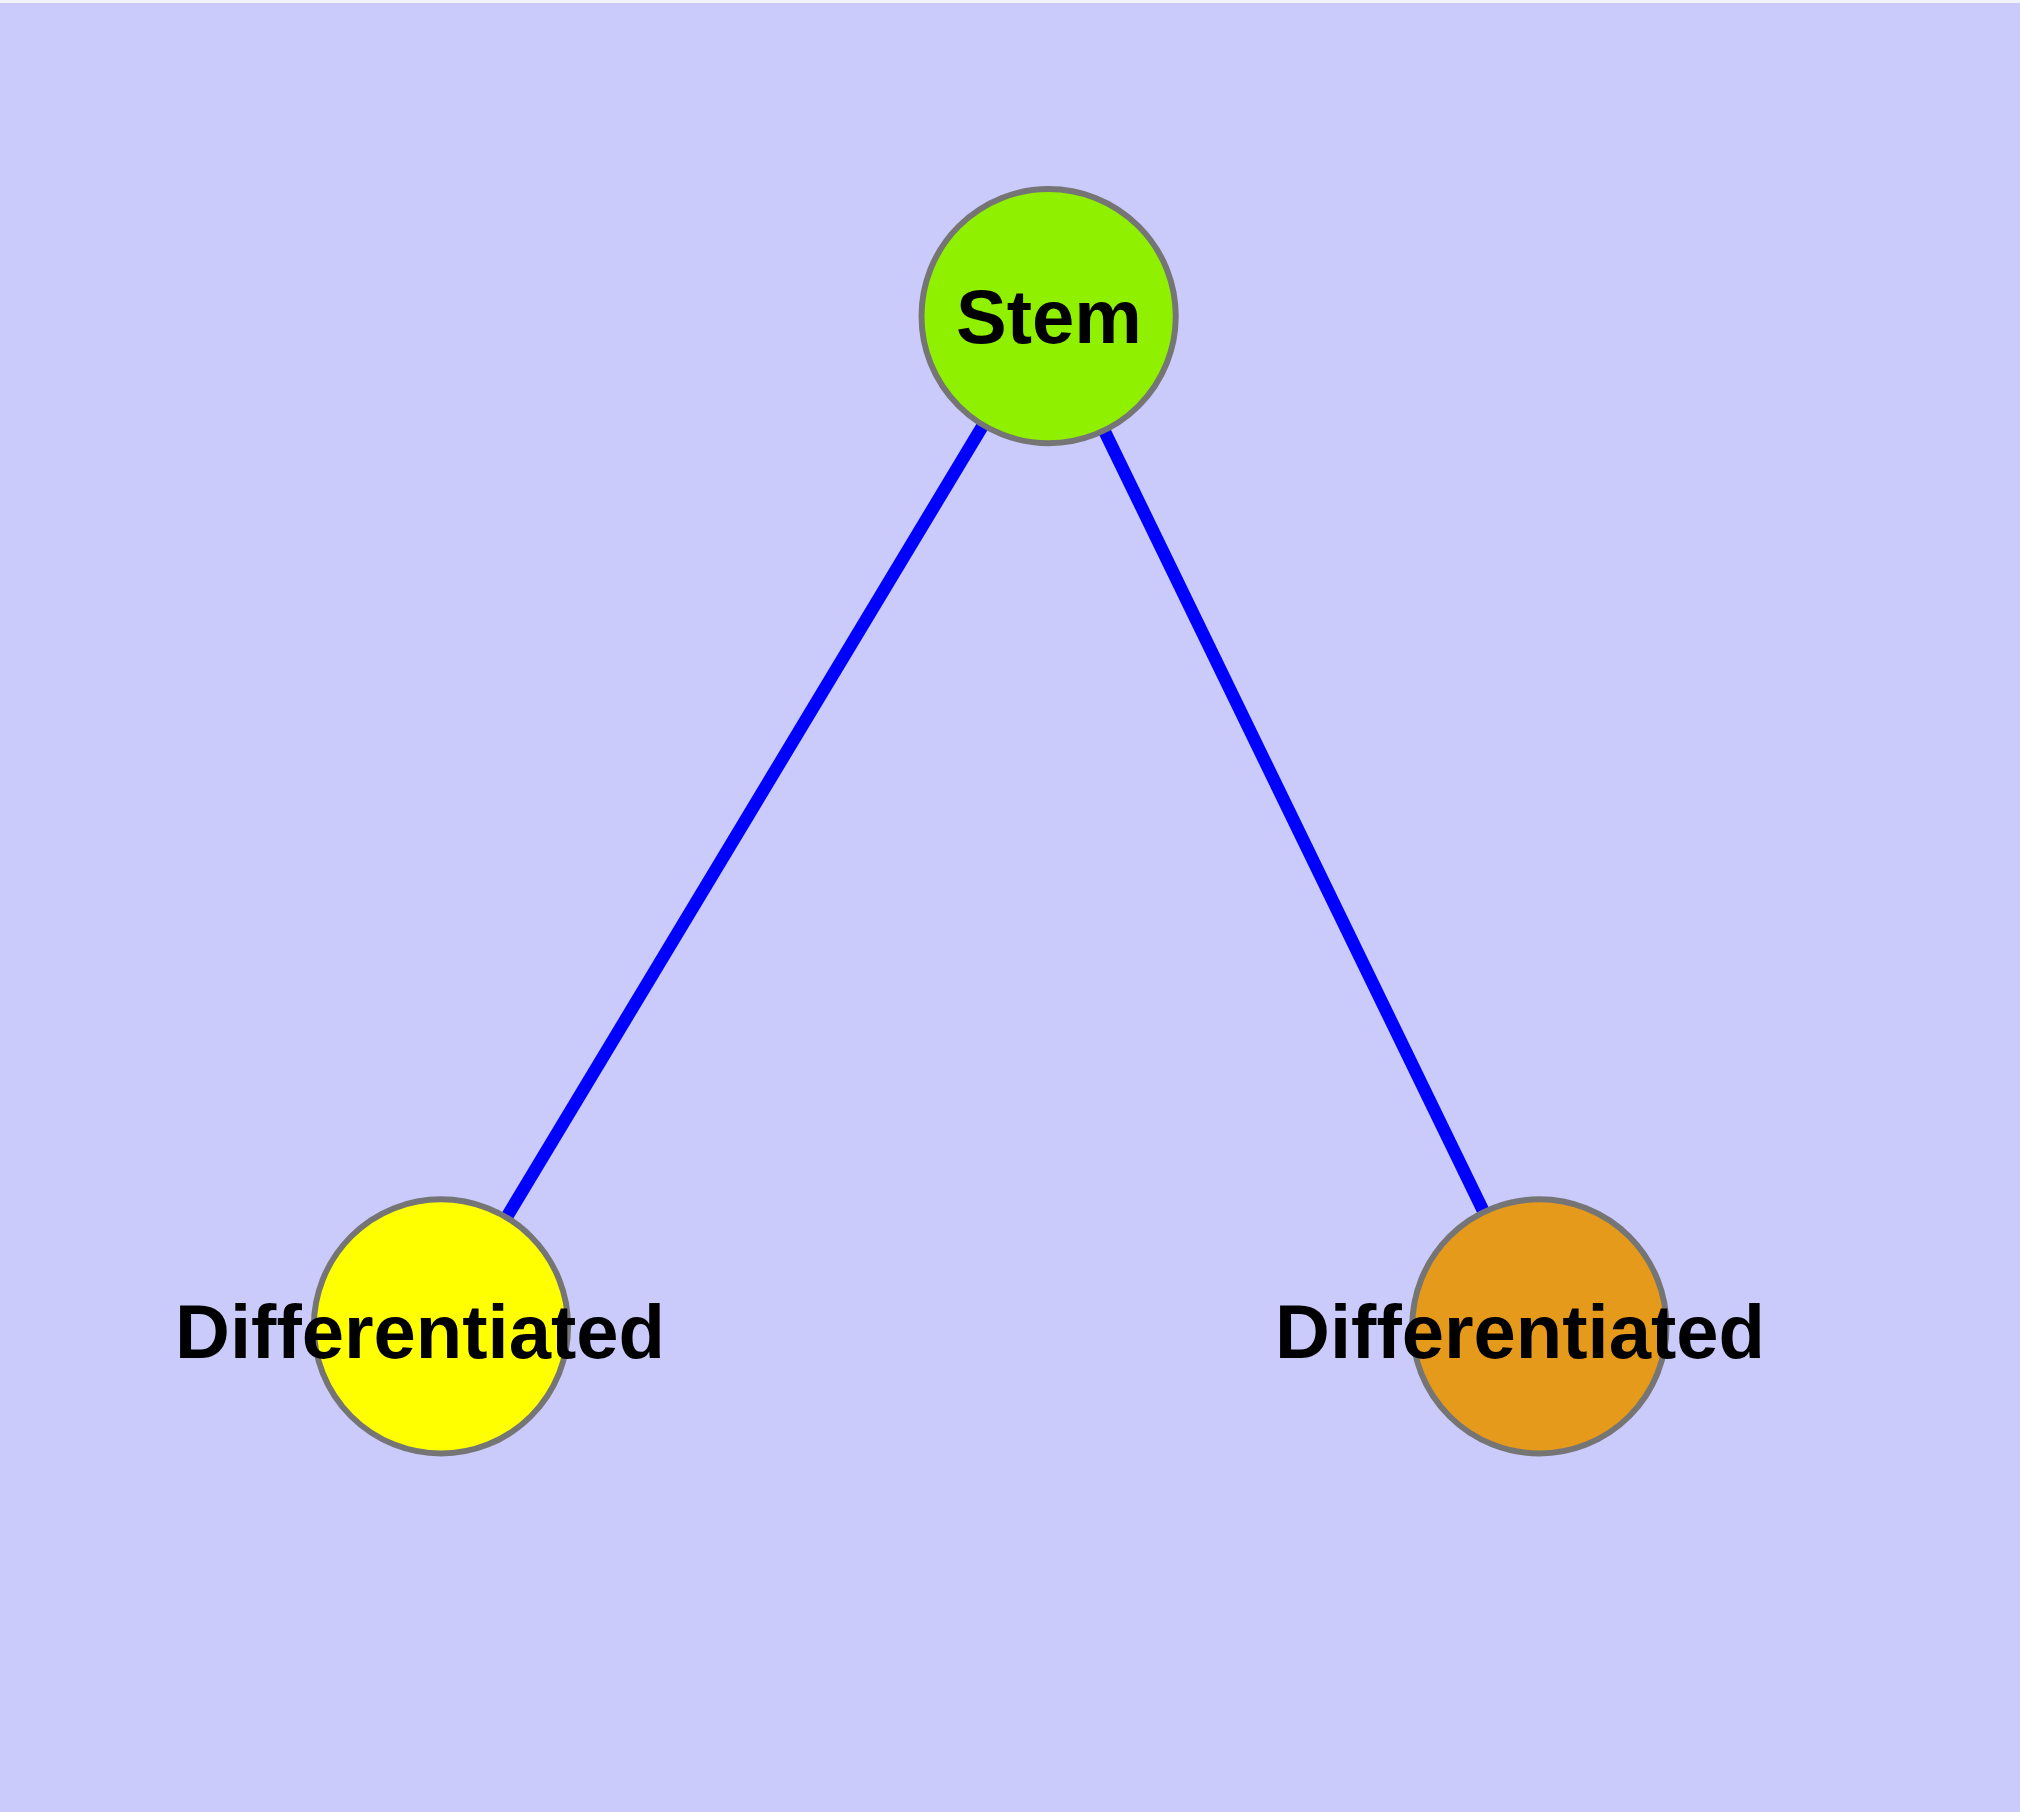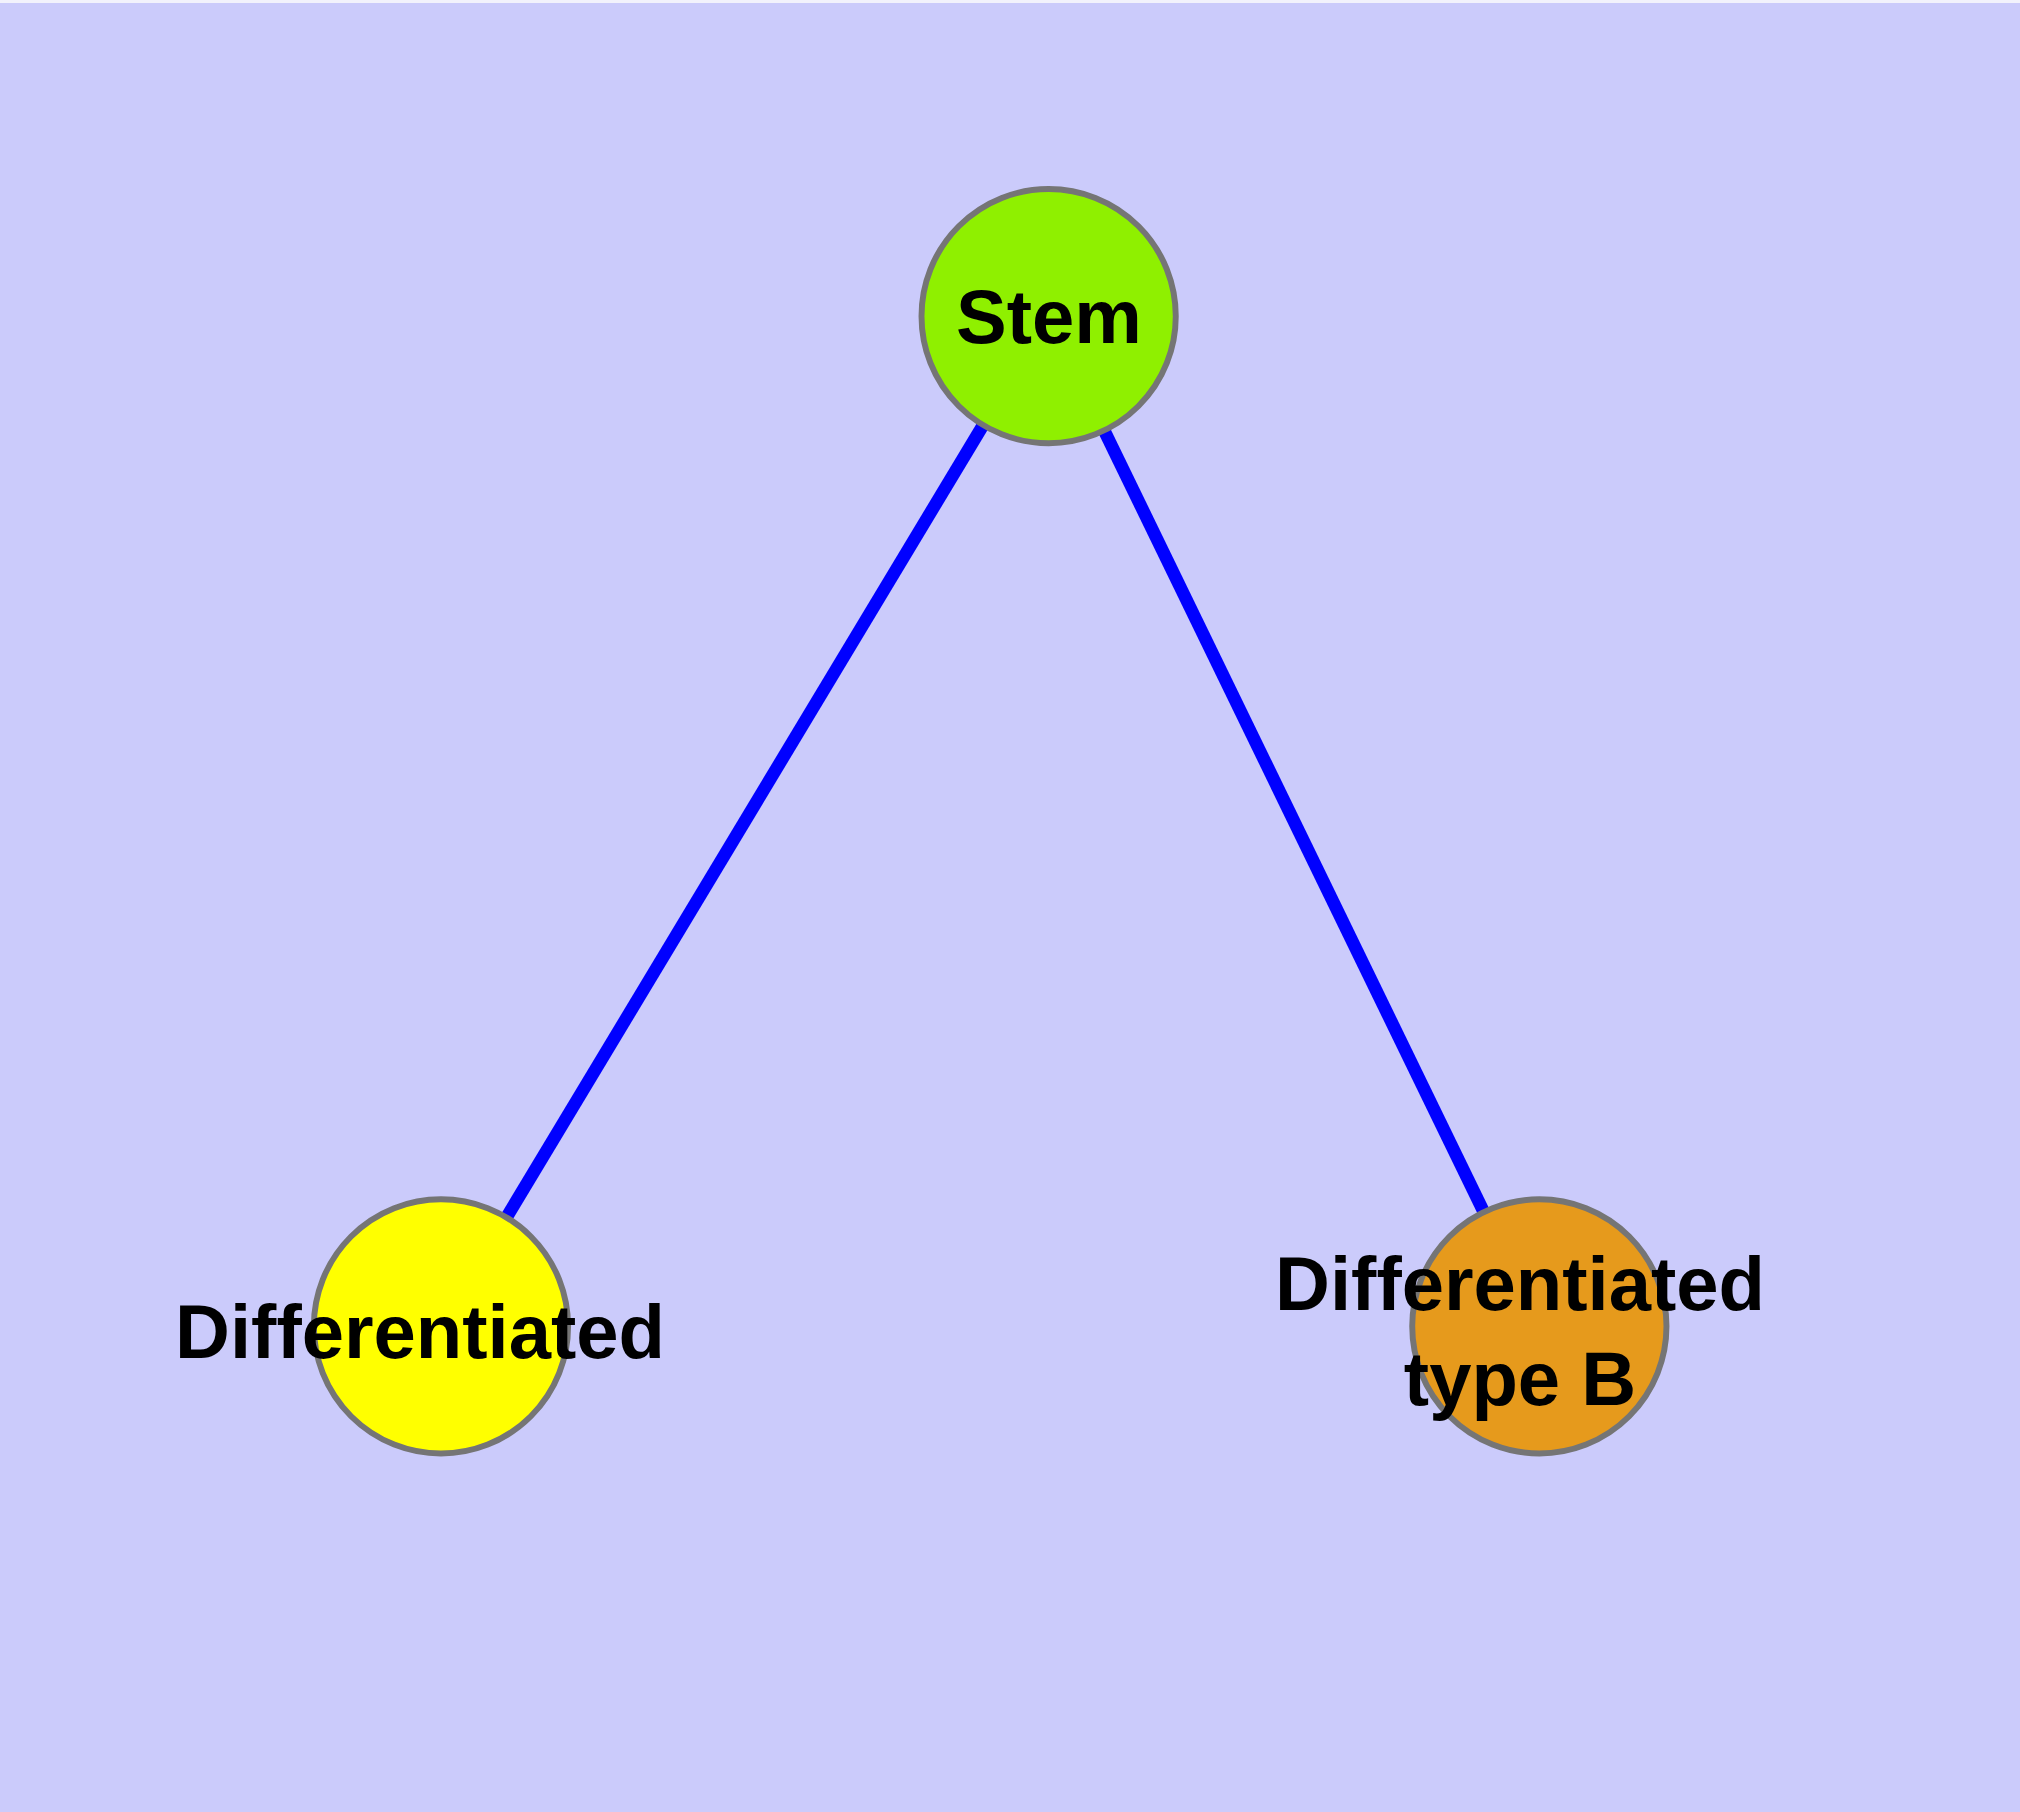--- a/index.html
+++ b/index.html
@@ -58,19 +58,18 @@
   <div class="node-label" style="left:1049px; top:316px;">
     <div>Stem</div>
   </div>
 
   <div class="node-label" style="left:420px; top:1331px;">
     <div>Differentiated</div>
   </div>
 
   <div class="node-label" style="left:1520px; top:1331px;">
     <div>Differentiated</div>
-    <div>type B</div>
   </div>
 
   <div class="top-strip"></div>
 
 </div>
 
 
 </body></html>

